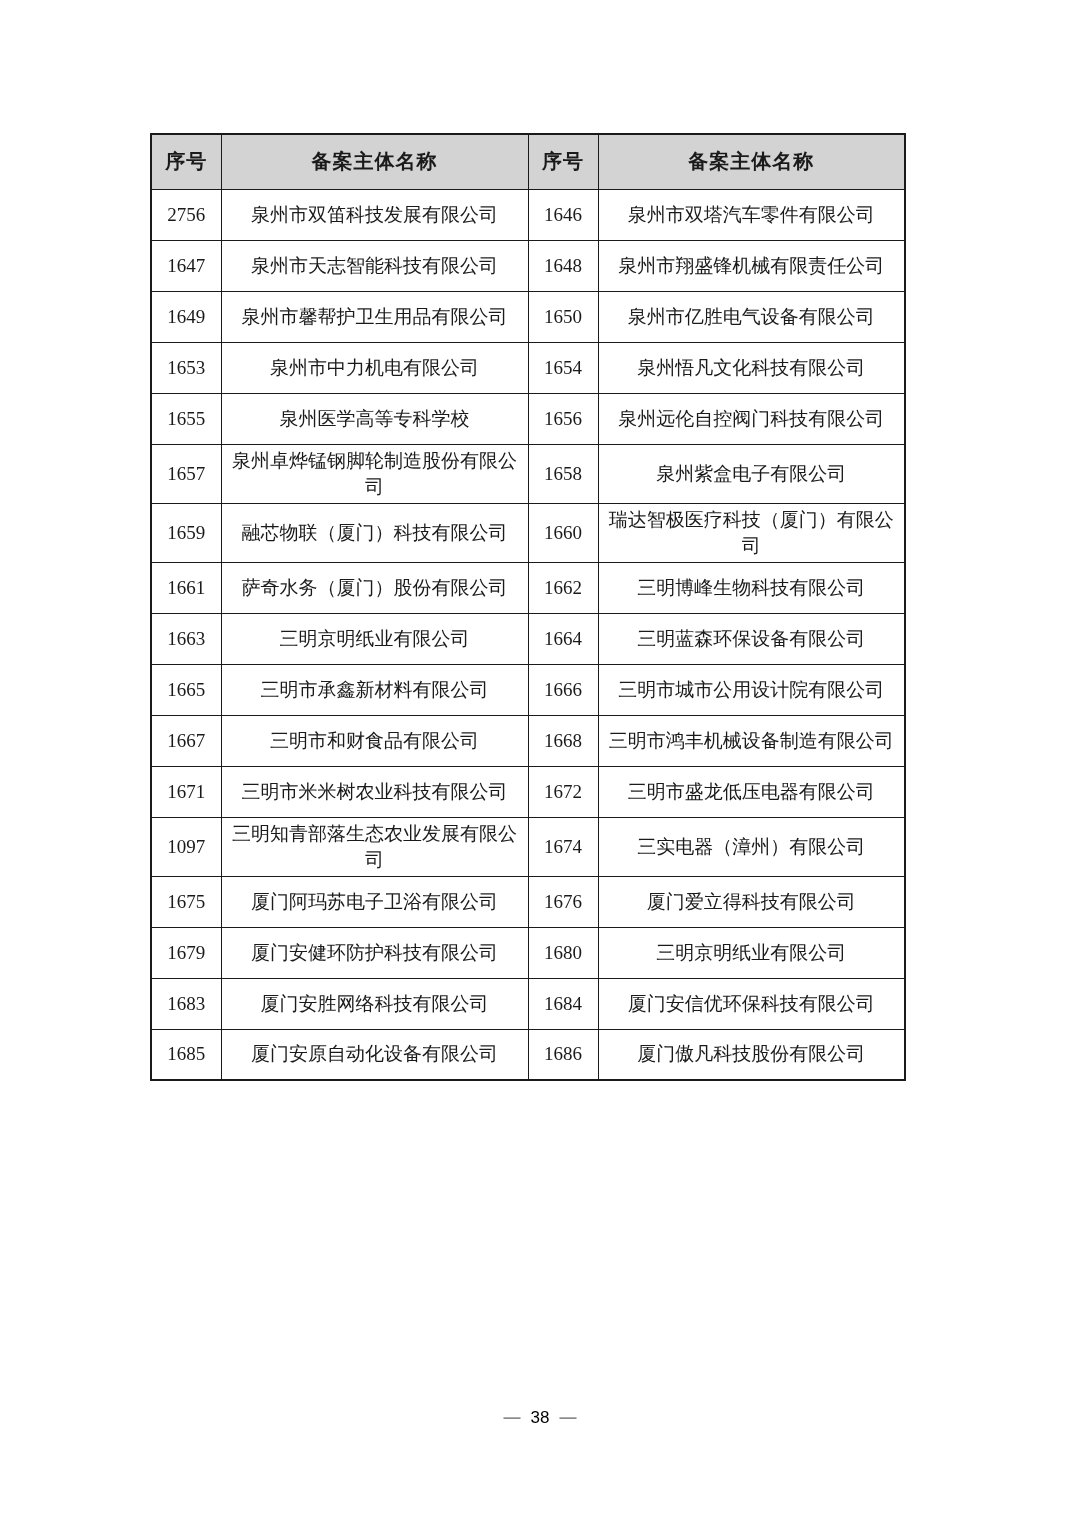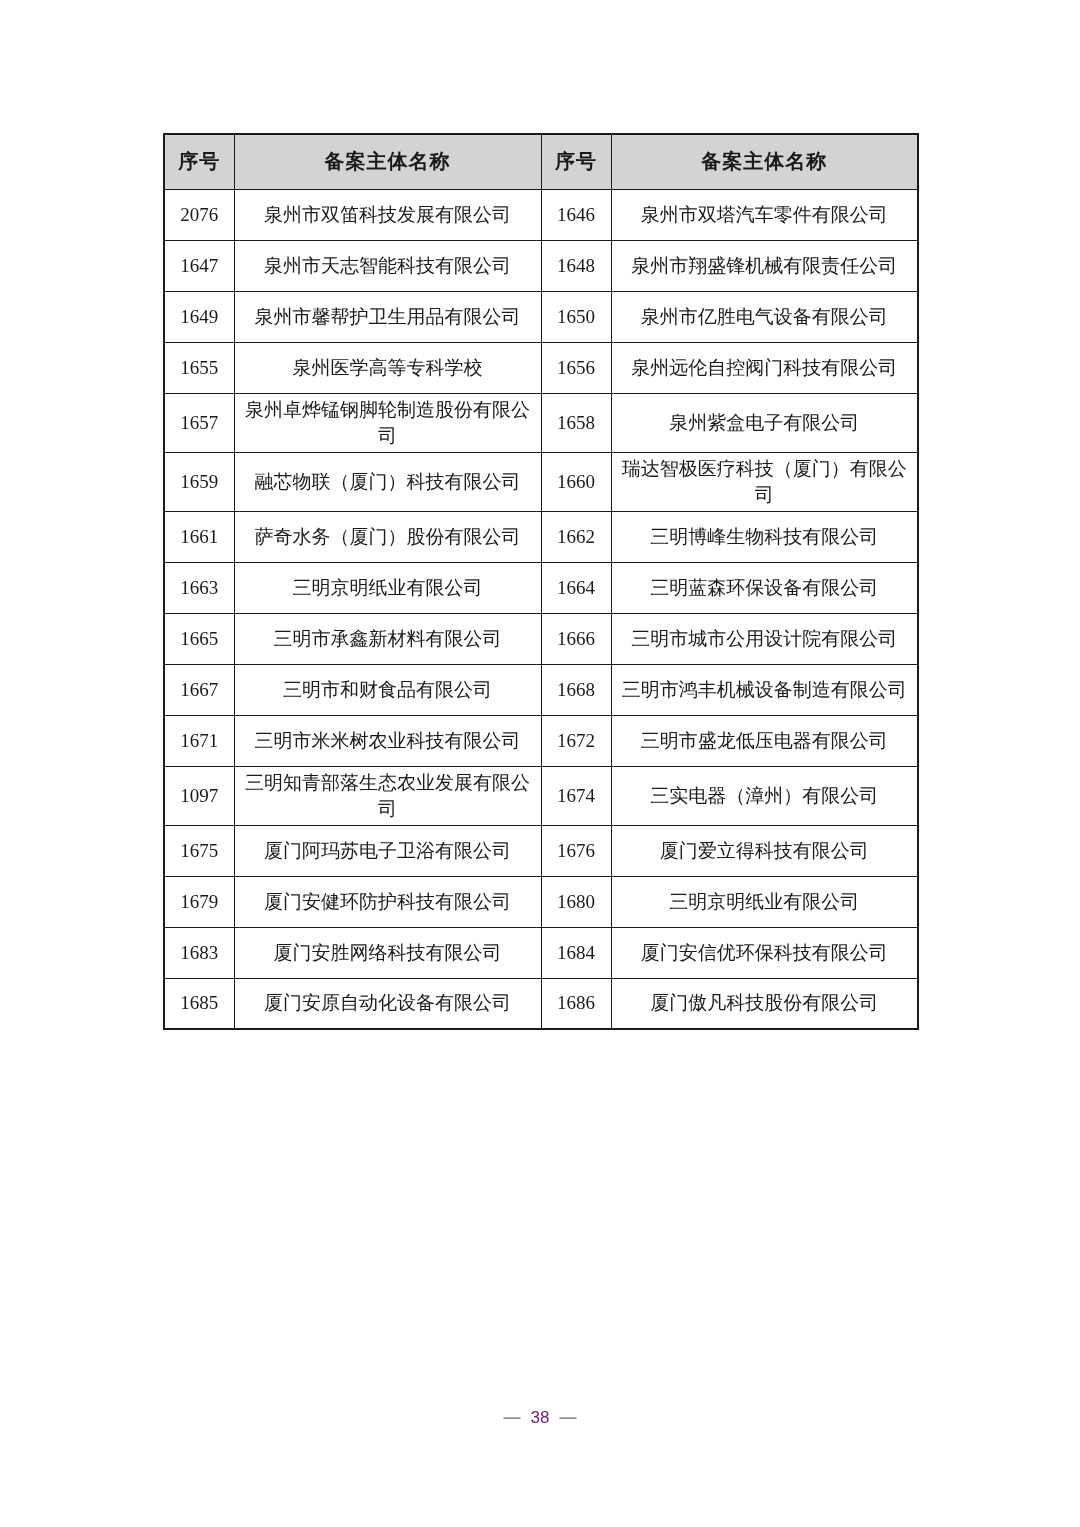--- a/index.html
+++ b/index.html
@@ -20,21 +20,21 @@
     color: var(--text-color);
   }
   .page {
     position: relative;
     width: 1080px;
     height: 1527px;
     background: #ffffff;
   }
   table.filing-table {
     position: absolute;
-    left: 163px;
+    left: 150px;
     top: 133px;
     width: 754px;
     border-collapse: collapse;
     table-layout: fixed;
     border: 2px solid var(--border-color);
   }
   table.filing-table col.col-no   { width: 70px; }
   table.filing-table col.col-name { width: 307px; }
   table.filing-table th {
     background: var(--header-bg);
@@ -66,21 +66,21 @@
     text-align: center;
     font-family: "Liberation Sans", sans-serif;
     font-size: 17px;
   }
   .footer .dash {
     color: var(--footer-dash);
     margin: 0 10px;
     font-weight: bold;
   }
   .footer .pageno {
-    color: #701a75;
+    color: #000000;
   }
 </style>
 </head>
 <body>
 
 <div class="page">
 
   <table class="filing-table">
     <colgroup>
       <col class="col-no">
@@ -92,41 +92,47 @@
       <tr>
         <th>序号</th>
         <th>备案主体名称</th>
         <th>序号</th>
         <th>备案主体名称</th>
       </tr>
     </thead>
     <tbody>
 
     <tr>
-      <td class="cell-no">2076</td>
+      <td class="cell-no">2756</td>
       <td class="cell-name">泉州市双笛科技发展有限公司</td>
       <td class="cell-no">1646</td>
       <td class="cell-name">泉州市双塔汽车零件有限公司</td>
     </tr>
 
     <tr>
       <td class="cell-no">1647</td>
       <td class="cell-name">泉州市天志智能科技有限公司</td>
       <td class="cell-no">1648</td>
       <td class="cell-name">泉州市翔盛锋机械有限责任公司</td>
     </tr>
 
     <tr>
       <td class="cell-no">1649</td>
       <td class="cell-name">泉州市馨帮护卫生用品有限公司</td>
       <td class="cell-no">1650</td>
       <td class="cell-name">泉州市亿胜电气设备有限公司</td>
     </tr>
 
 
+    <tr>
+      <td class="cell-no">1653</td>
+      <td class="cell-name">泉州市中力机电有限公司</td>
+      <td class="cell-no">1654</td>
+      <td class="cell-name">泉州悟凡文化科技有限公司</td>
+    </tr>
 
     <tr>
       <td class="cell-no">1655</td>
       <td class="cell-name">泉州医学高等专科学校</td>
       <td class="cell-no">1656</td>
       <td class="cell-name">泉州远伦自控阀门科技有限公司</td>
     </tr>
 
     <tr>
       <td class="cell-no">1657</td>

